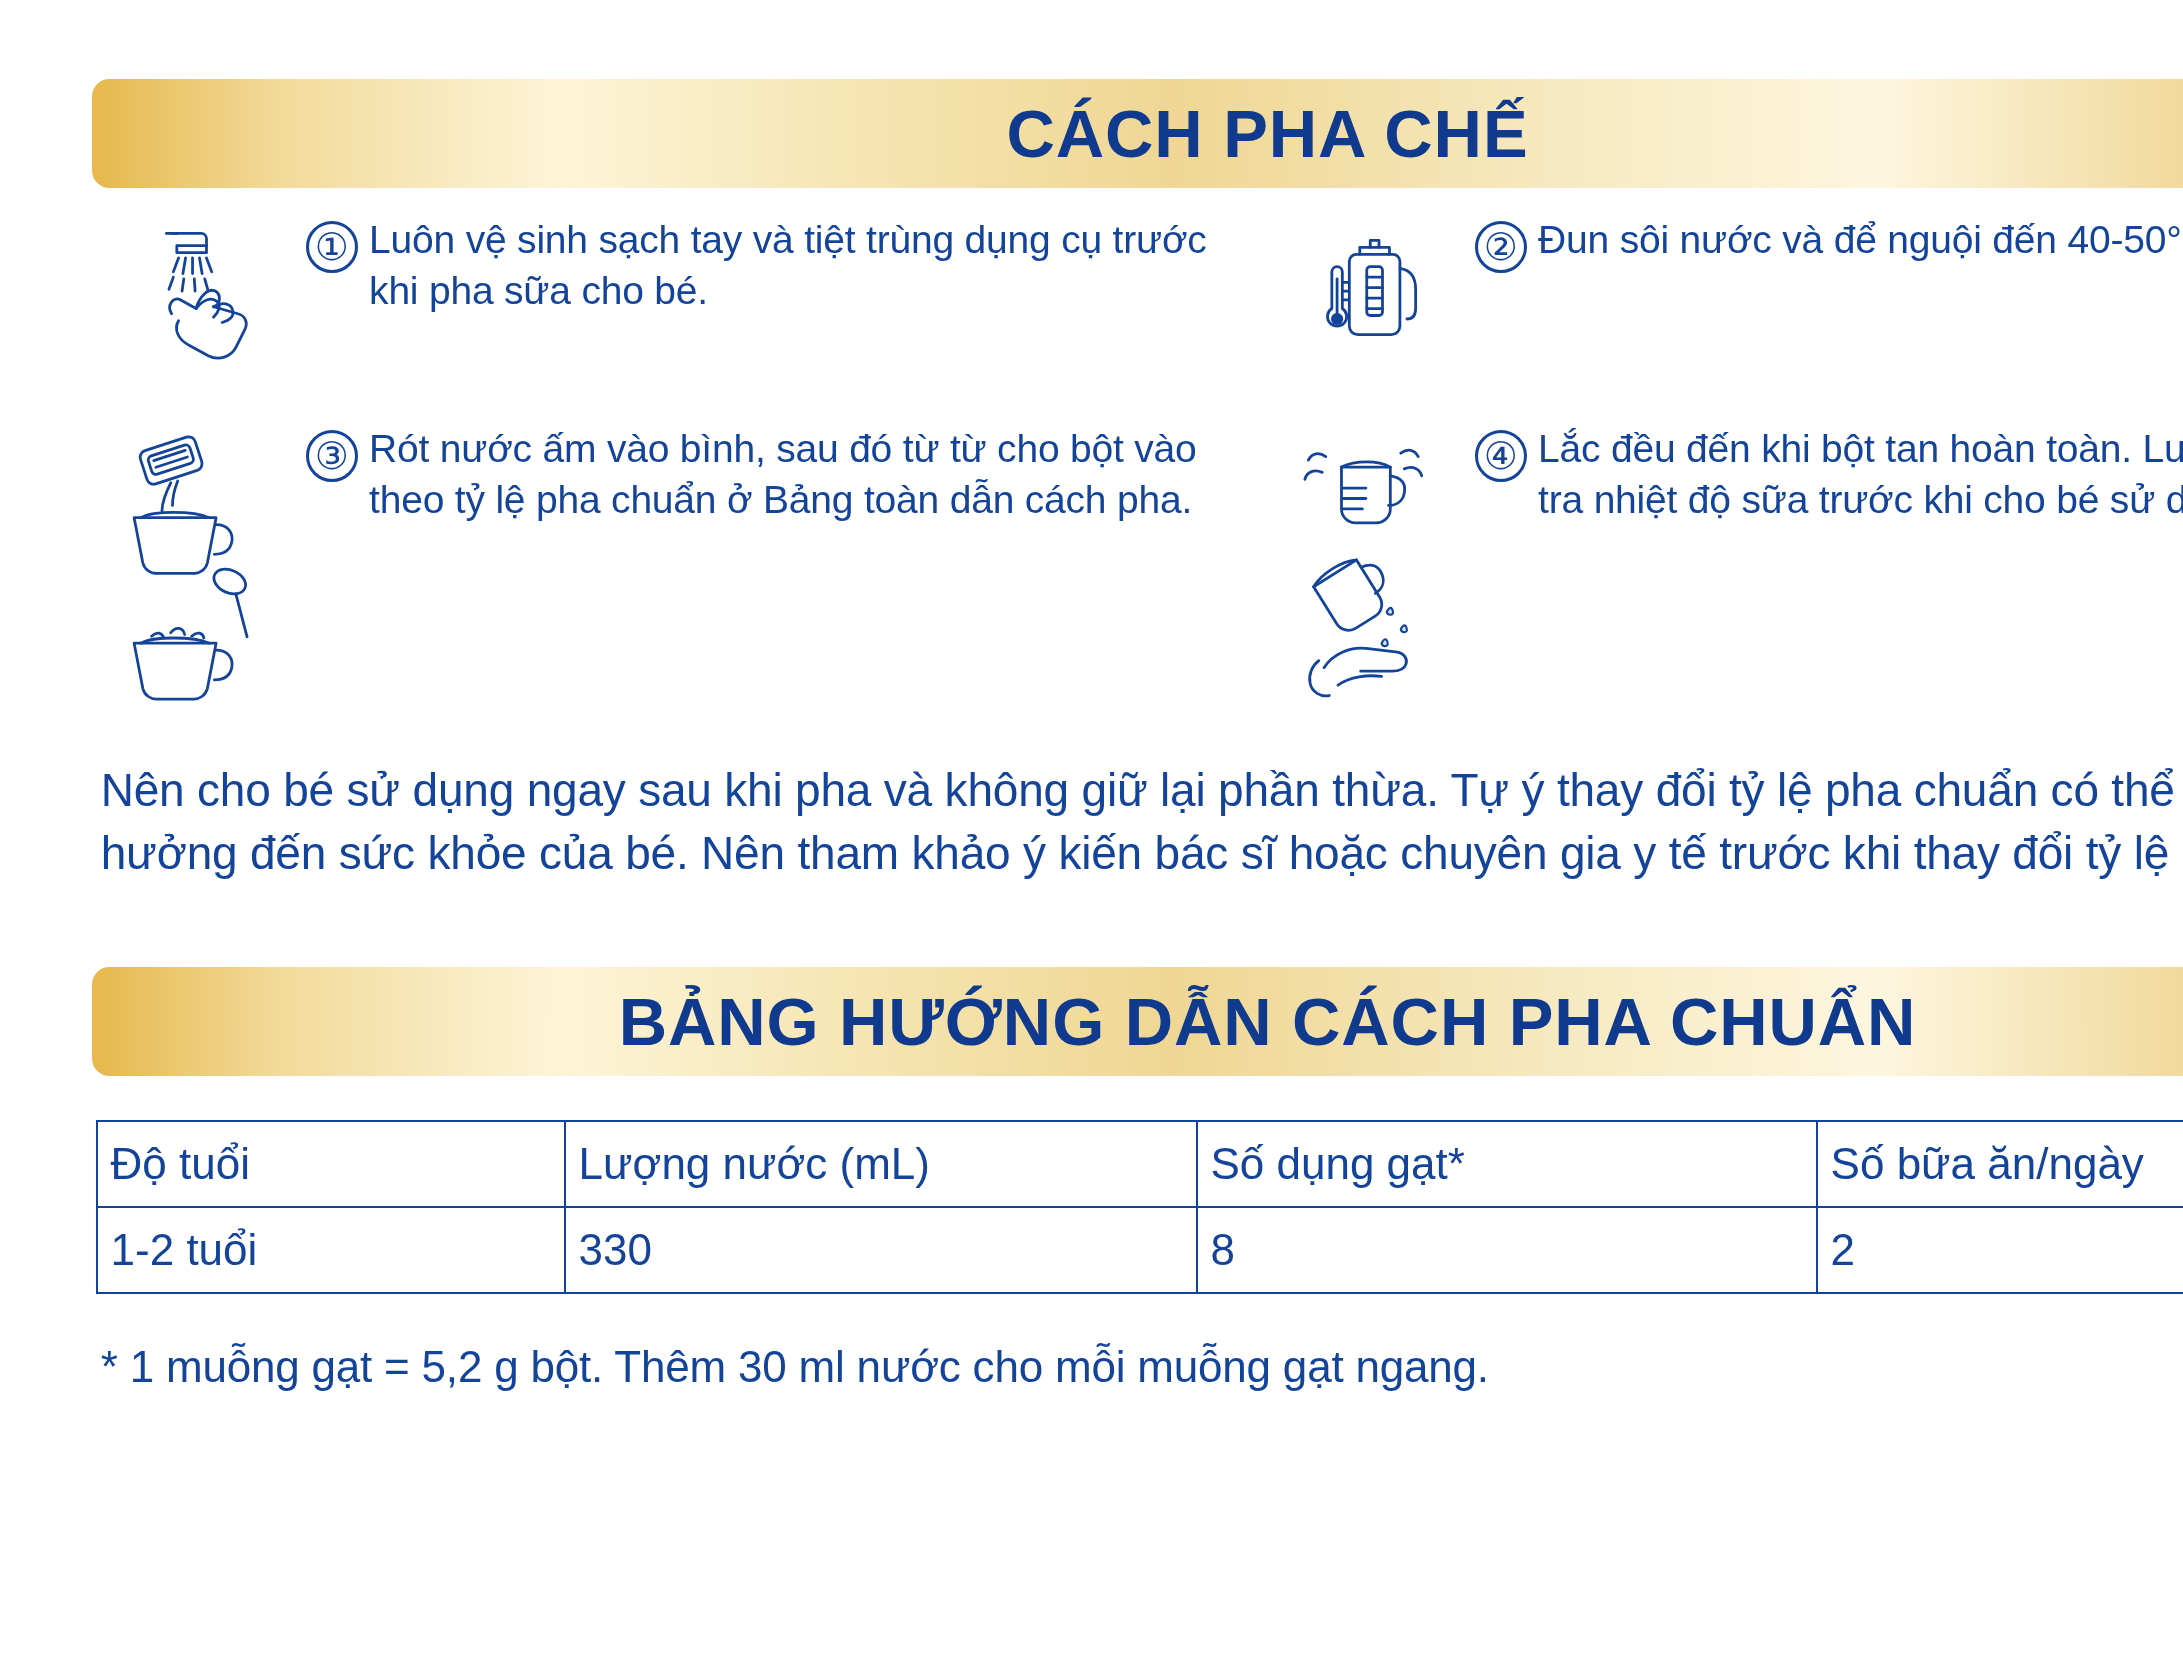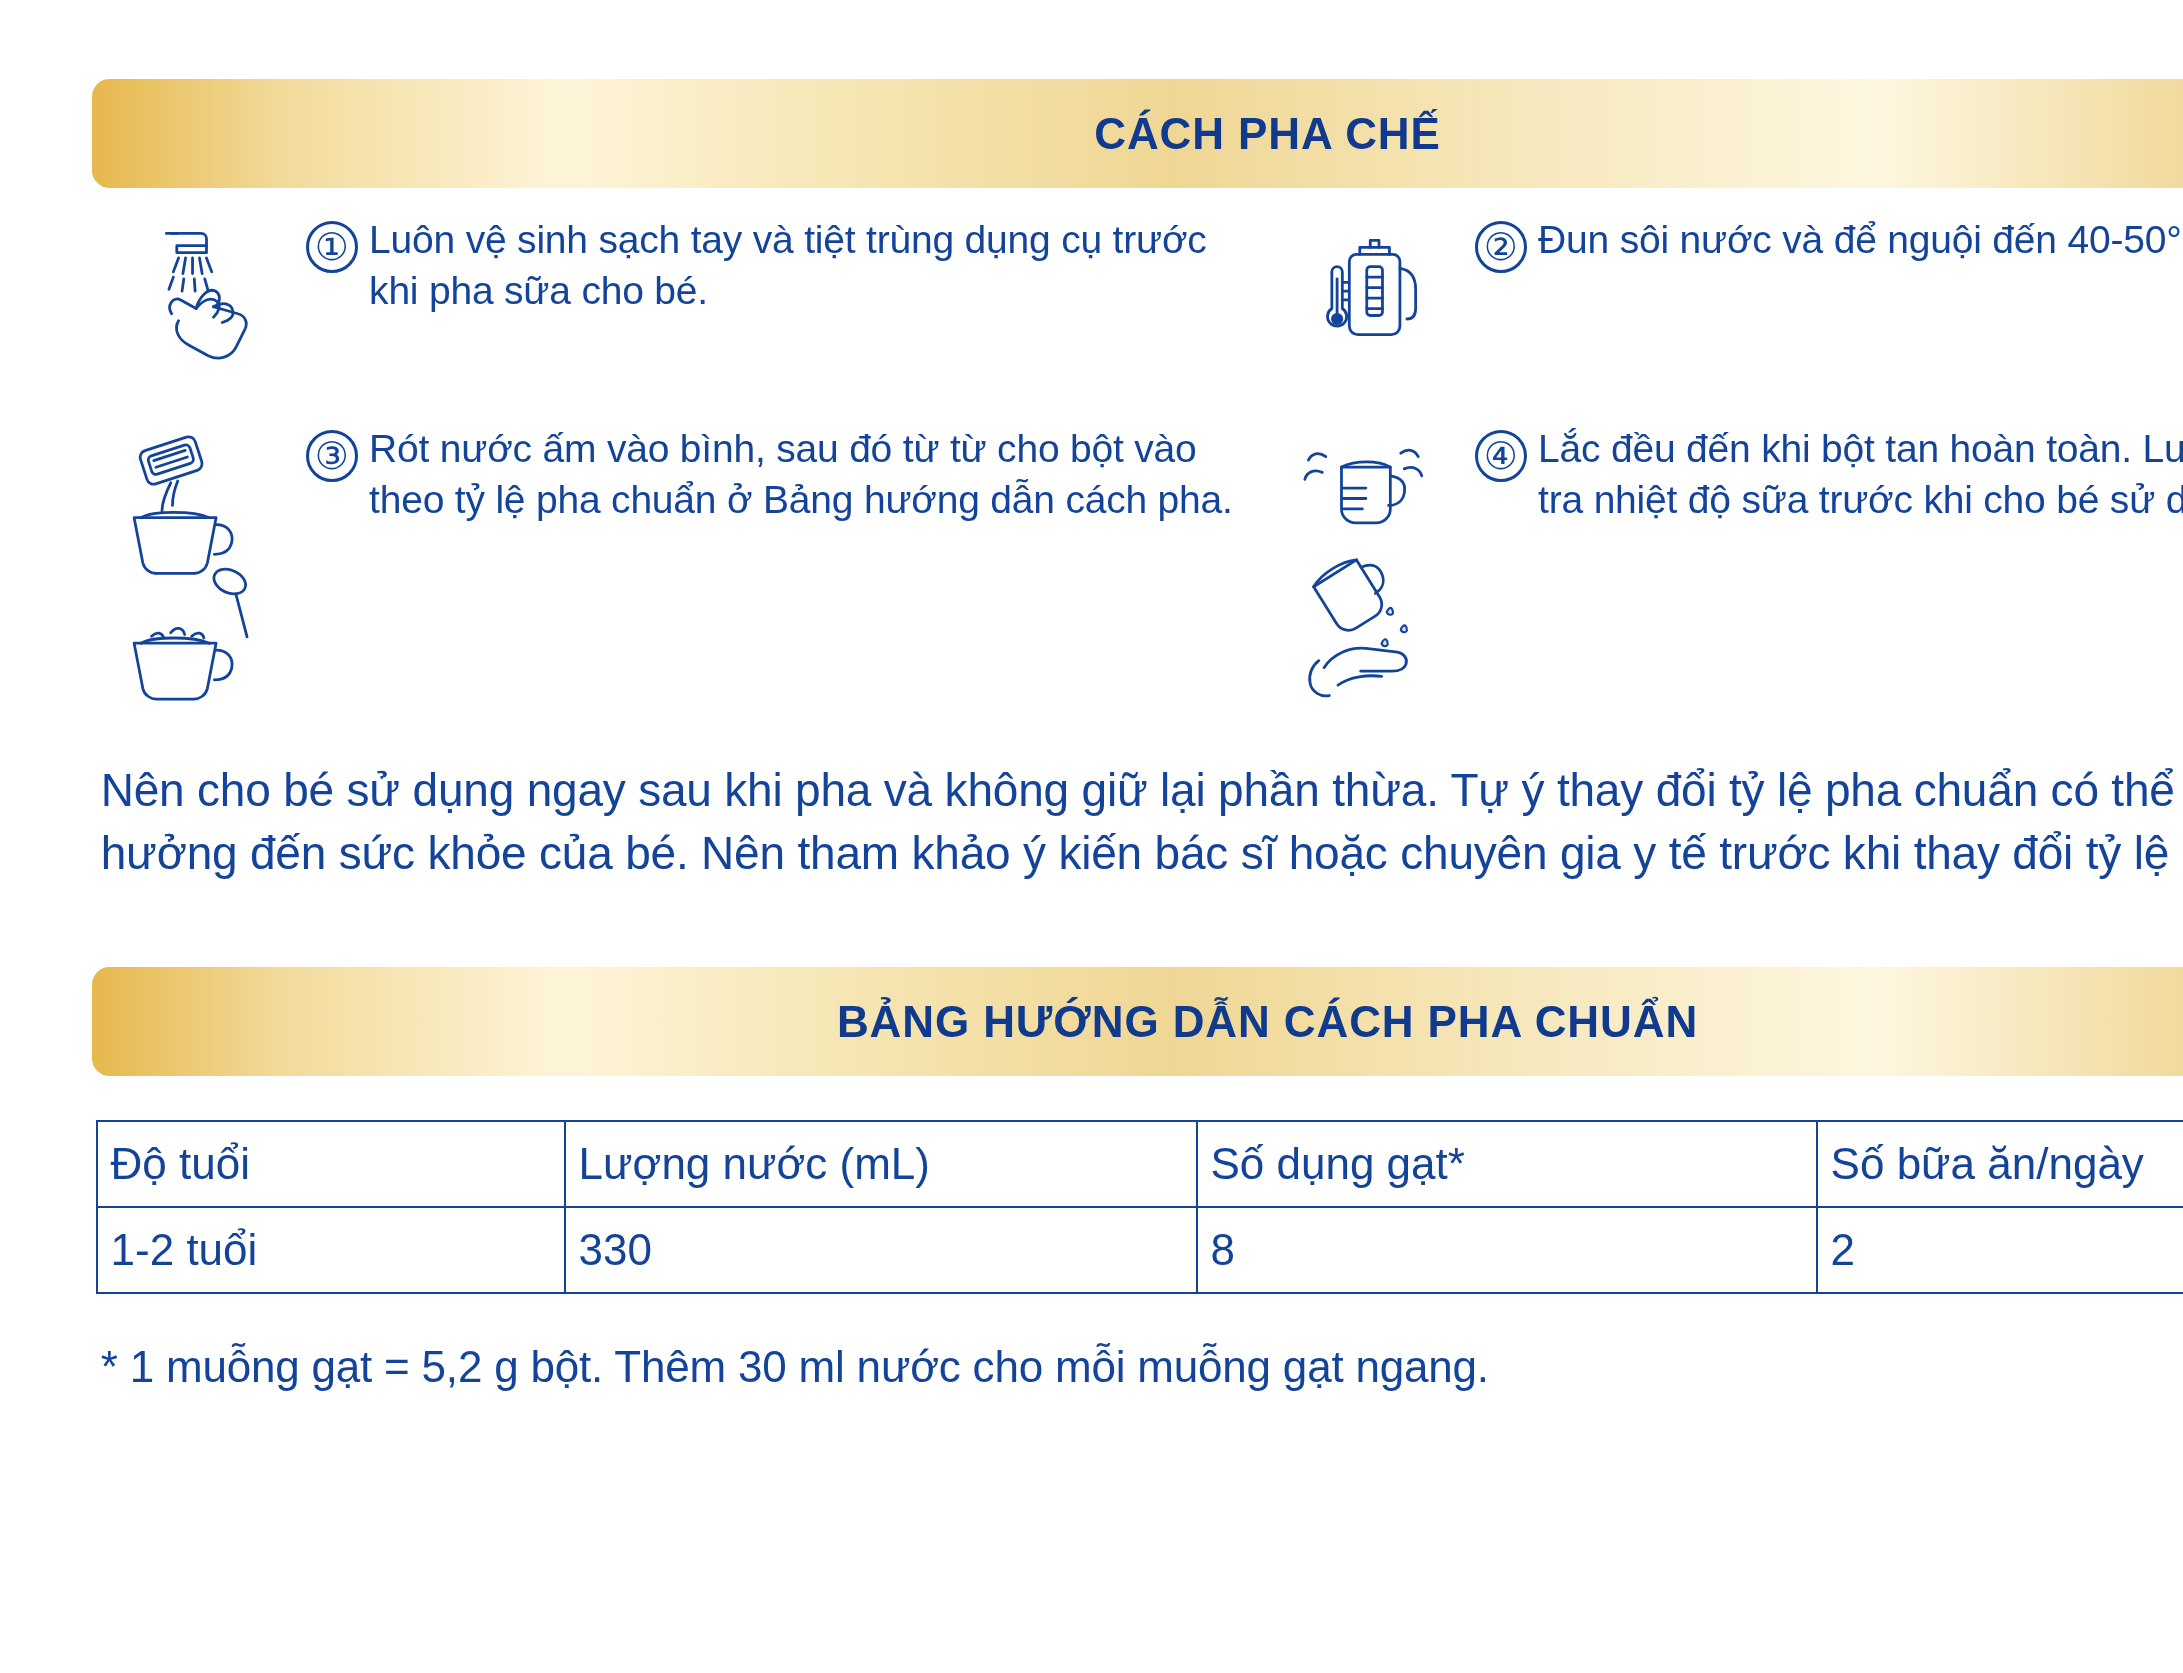--- a/index.html
+++ b/index.html
@@ -37,21 +37,21 @@
         #f7e9bf 62%,
         #fdf6df 76%,
         #f0d797 90%,
         #dfae44 100%);
     display: flex;
     align-items: center;
     justify-content: center;
     margin: 0 auto;
   }
   .banner-title {
-    font-size: 44px;
+    font-size: 67px;
     font-weight: bold;
     letter-spacing: 0.9px;
     color: #103a8e;
     white-space: nowrap;
   }
 
   #banner-top {
     width: 2351px;
     margin-top: 79px;
   }
@@ -249,21 +249,21 @@
           </g>
 
           <path d="M16 248 h94 l-10 52 a16 16 0 0 1 -16 12 h-42 a16 16 0 0 1 -16 -12 z"></path>
           <path d="M110 256 c14 0 20 10 18 20 c-2 10 -10 14 -20 14"></path>
           <path d="M24 248 c14 -8 60 -8 78 0"></path>
           <path d="M36 240 c6 -6 12 -4 14 2 M58 236 c6 -8 14 -6 16 2 M82 240 c6 -6 13 -4 14 2"></path>
         </svg>
       </div>
       <div class="step-body">
         <div class="step-num">③</div>
-        <div class="step-text">Rót nước ấm vào bình, sau đó từ từ cho bột vào theo tỷ lệ pha chuẩn ở Bảng hướng dẫn cách pha.</div>
+        <div class="step-text">Rót nước ấm vào bình, sau đó từ từ cho bột vào theo tỷ lệ pha chuẩn ở Bảng toàn dẫn cách pha.</div>
       </div>
     </div>
 
     <div class="step" id="step-4">
       <div class="step-icon">
         <svg width="166" height="279" viewBox="0 0 190 320" fill="none" stroke="#13449a" stroke-width="3.2" stroke-linecap="round" stroke-linejoin="round">
 
           <path d="M60 46 h56 v48 a16 16 0 0 1 -16 16 h-24 a16 16 0 0 1 -16 -16 z"></path>
           <path d="M116 56 c14 2 18 10 16 20 c-2 10 -10 14 -18 14"></path>
           <path d="M60 46 c16 -8 42 -8 56 0"></path>

